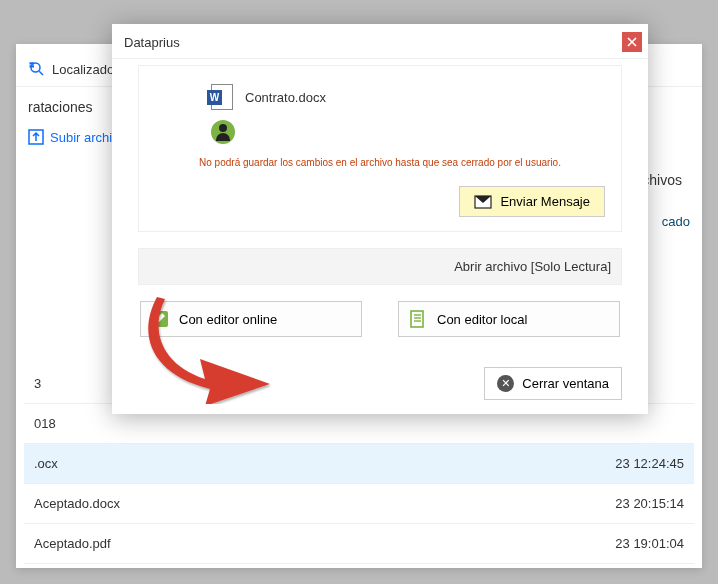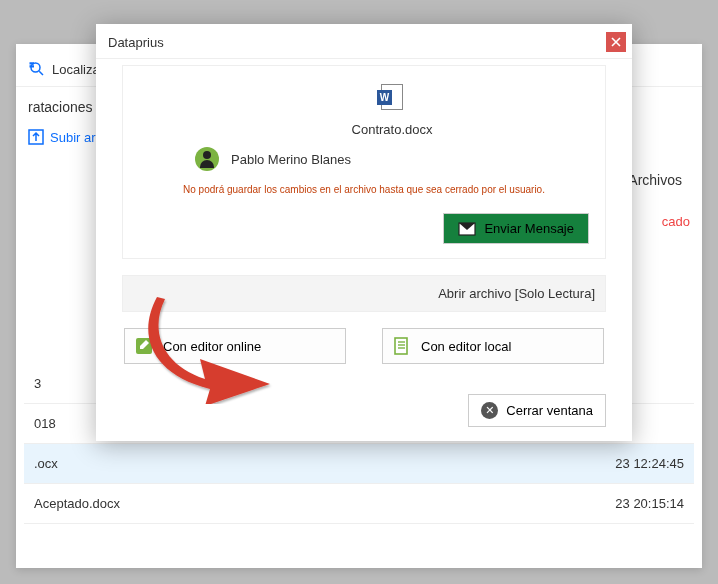--- a/index.html
+++ b/index.html
@@ -74,21 +74,21 @@
     }
     .bg-right-col {
       position: absolute;
       right: 12px;
       top: 170px;
     }
 
     .modal {
       position: absolute;
       top: 24px;
-      left: 96px;
+      left: 112px;
       width: 536px;
       background: #fff;
       box-shadow: 0 4px 24px rgba(0,0,0,0.3);
       z-index: 10;
     }
     .modal-titlebar {
       display: flex;
       justify-content: space-between;
       align-items: center;
       padding: 8px 6px 6px 12px;
@@ -120,21 +120,21 @@
       padding: 14px 16px 14px 16px;
       position: relative;
     }
     .file-row, .user-row {
       display: flex;
       align-items: center;
       gap: 12px;
       padding: 4px 0 6px 56px;
       font-size: 13px;
     }
-    .file-row { padding-left: 56px; flex-direction: column; }
+    .file-row { padding-left: 56px; }
     .word-icon {
       width: 22px;
       height: 26px;
       position: relative;
       border: 1px solid #888;
       background: #fff;
     }
     .word-icon::after {
       content: 'W';
       position: absolute;
@@ -190,21 +190,21 @@
       line-height: 1.4;
       text-align: center;
     }
     .send-msg-row {
       display: flex;
       justify-content: flex-end;
       padding: 4px 0 0 0;
     }
     .btn {
       border: 1px solid #ccc;
-      background: #15803d;
+      background: #fef9c3;
       padding: 7px 14px;
       font-size: 13px;
       display: inline-flex;
       align-items: center;
       gap: 8px;
       cursor: pointer;
     }
     .readonly-banner {
       background: #f4f4f4;
       border: 1px solid #eee;
@@ -297,38 +297,42 @@
     <div class="bg-section-header">rataciones</div>
     <div class="bg-upload">
       <svg width="16" height="16" viewBox="0 0 16 16">
         <rect x="1" y="1" width="14" height="14" fill="none" stroke="#0d6efd" stroke-width="1.5"></rect>
         <path d="M8 4 L8 12 M5 7 L8 4 L11 7" fill="none" stroke="#0d6efd" stroke-width="1.5"></path>
       </svg>
       <span>Subir archivos</span>
     </div>
   </div>
   <div class="bg-right-header">3 Archivos</div>
-  <div class="bg-right-col" style="color:#ef4444;">cado</div>
+  <div class="bg-right-col" style="color:#0c4a6e;">cado</div>
 
   <div class="bg-table">
     <div class="bg-table-row">
       <span>3</span>
       <span></span>
     </div>
     <div class="bg-table-row">
       <span>018</span>
       <span></span>
     </div>
     <div class="bg-table-row selected">
       <span>.ocx</span>
       <span>23 12:24:45</span>
     </div>
     <div class="bg-table-row">
       <span>Aceptado.docx</span>
       <span>23 20:15:14</span>
+    </div>
+    <div class="bg-table-row">
+      <span>Aceptado.pdf</span>
+      <span>23 19:01:04</span>
     </div>
   </div>
 </div>
 
 <div class="modal">
   <div class="modal-titlebar">
     <span>Dataprius</span>
     <div class="close-btn">
       <svg width="10" height="10" viewBox="0 0 10 10">
         <path d="M1 1 L9 9 M9 1 L1 9" stroke="#fff" stroke-width="1.6"></path>
@@ -338,21 +342,20 @@
 
 
   <div class="modal-body">
     <div class="info-panel">
       <div class="file-row">
         <div class="word-icon"></div>
         <span>Contrato.docx</span>
       </div>
       <div class="user-row">
         <div class="user-icon"></div>
-        <span>Pablo Merino Blanes</span>
       </div>
       <div class="warning-text">No podrá guardar los cambios en el archivo  hasta que sea cerrado por el usuario.</div>
       <div class="send-msg-row">
         <button class="btn">
           <span class="envelope-icon">
             <svg viewBox="0 0 18 14" width="18" height="14">
               <rect x="1" y="1" width="16" height="12" fill="#fff" stroke="#222" stroke-width="1.2"></rect>
               <path d="M1 1 L9 8 L17 1 Z" fill="#222"></path>
             </svg>
           </span>

